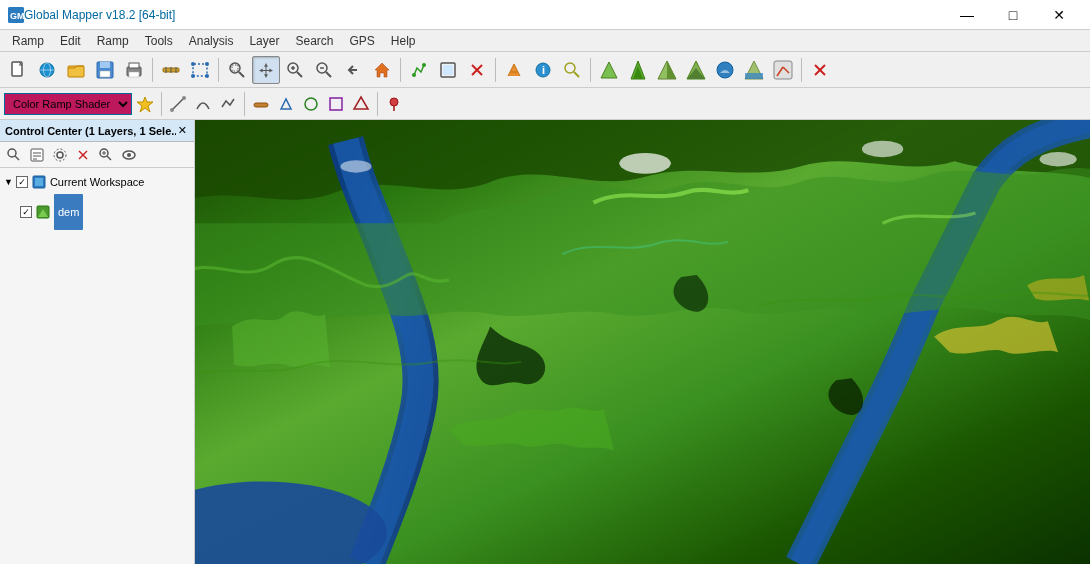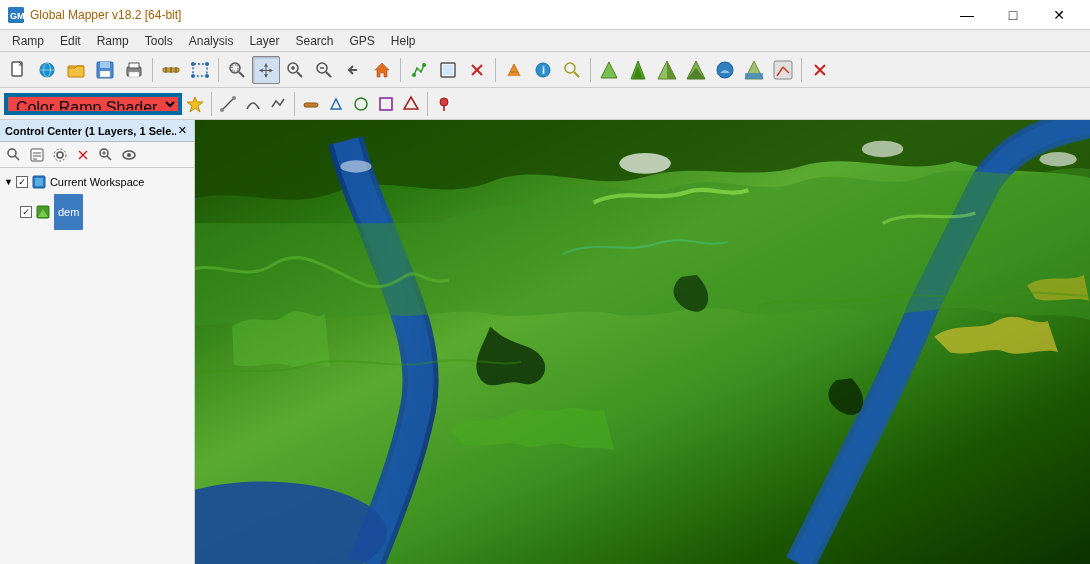--- a/index.html
+++ b/index.html
@@ -4,23 +4,23 @@
   <style>
     * { margin: 0; padding: 0; box-sizing: border-box; }
     body { width: 1090px; height: 564px; overflow: hidden; font-family: 'Segoe UI', Arial, sans-serif; font-size: 12px; background: #f0f0f0; }
 
     
     #title-bar {
       display: flex; align-items: center; justify-content: space-between;
       background: #ffffff; height: 30px; padding: 0 8px;
       border-bottom: 1px solid #ccc;
     }
-    #title-left { display: flex; align-items: center; gap: 6px; }
+    #title-left { display: flex; align-items: center; gap: 0; }
     #title-icon { width: 16px; height: 16px; background: #2a7ab5; border-radius: 2px; display: flex; align-items: center; justify-content: center; color: white; font-size: 10px; font-weight: bold; }
-    #title-text { font-size: 12px; color: #a16207; }
+    #title-text { font-size: 12px; color: #0369a1; }
     #window-controls { display: flex; gap: 0; }
     .win-btn { width: 46px; height: 30px; border: none; background: transparent; cursor: pointer; font-size: 14px; display: flex; align-items: center; justify-content: center; }
 
     
     #menu-bar {
       display: flex; align-items: center; height: 22px;
       background: #f0f0f0; border-bottom: 1px solid #ccc; padding: 0 4px;
     }
     .menu-item { padding: 2px 8px; cursor: pointer; font-size: 12px; color: #333; }
 
@@ -38,22 +38,22 @@
     .tb-btn.active { border-color: #888; background: #d0e0f0; box-shadow: inset 1px 1px 2px rgba(0,0,0,0.2); }
     .tb-sep { width: 1px; height: 24px; background: #bbb; margin: 0 3px; }
 
     
     #toolbar2 {
       display: flex; align-items: center; height: 32px;
       background: #f0f0f0; border-bottom: 1px solid #ccc;
       padding: 2px 4px; gap: 1px;
     }
     .tb2-select {
-      height: 22px; font-size: 16px; border: 4px solid #0369a1;
-      background: #ef4444; padding: 1px 4px; cursor: pointer;
+      height: 22px; font-size: 11px; border: 1px solid #0369a1;
+      background: #be185d; padding: 1px 4px; cursor: pointer;
     }
     .tb2-btn { width: 24px; height: 24px; border: 1px solid transparent; background: transparent; cursor: pointer; display: flex; align-items: center; justify-content: center; font-size: 14px; }
 
     
     #main-area { display: flex; height: calc(564px - 30px - 22px - 36px - 32px - 28px); }
 
     
     #control-panel {
       width: 195px; min-width: 195px; background: #f5f5f5;
       border-right: 1px solid #ccc; display: flex; flex-direction: column;

